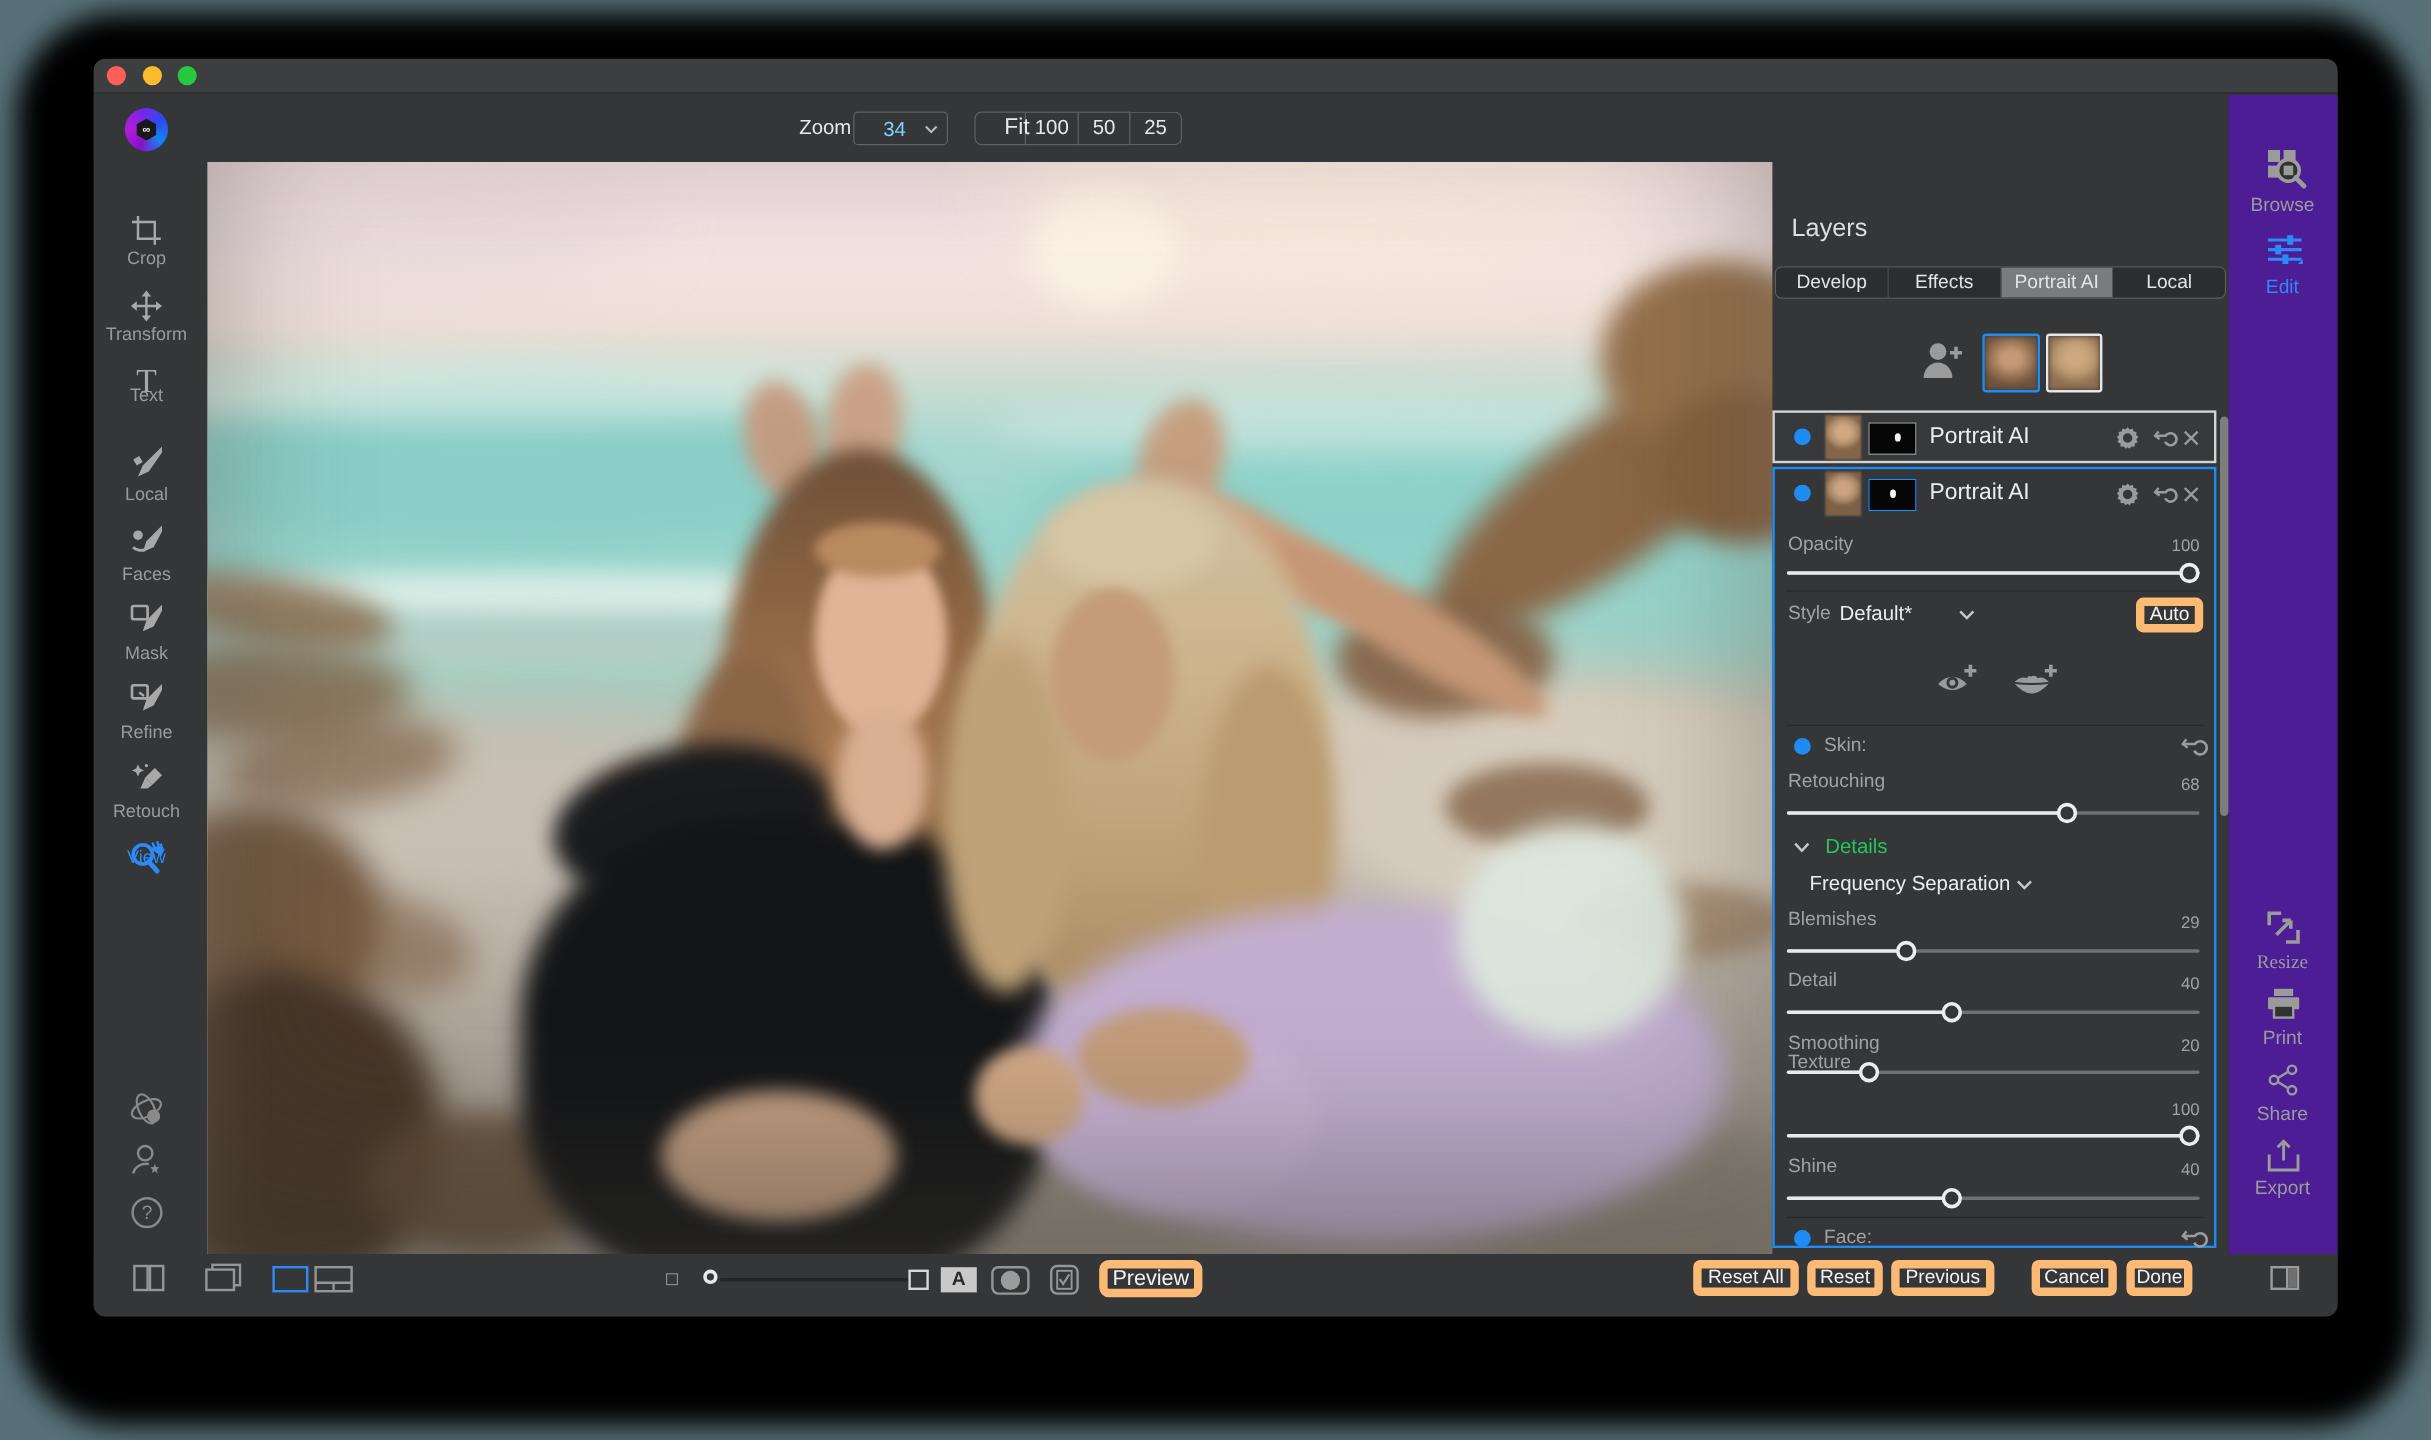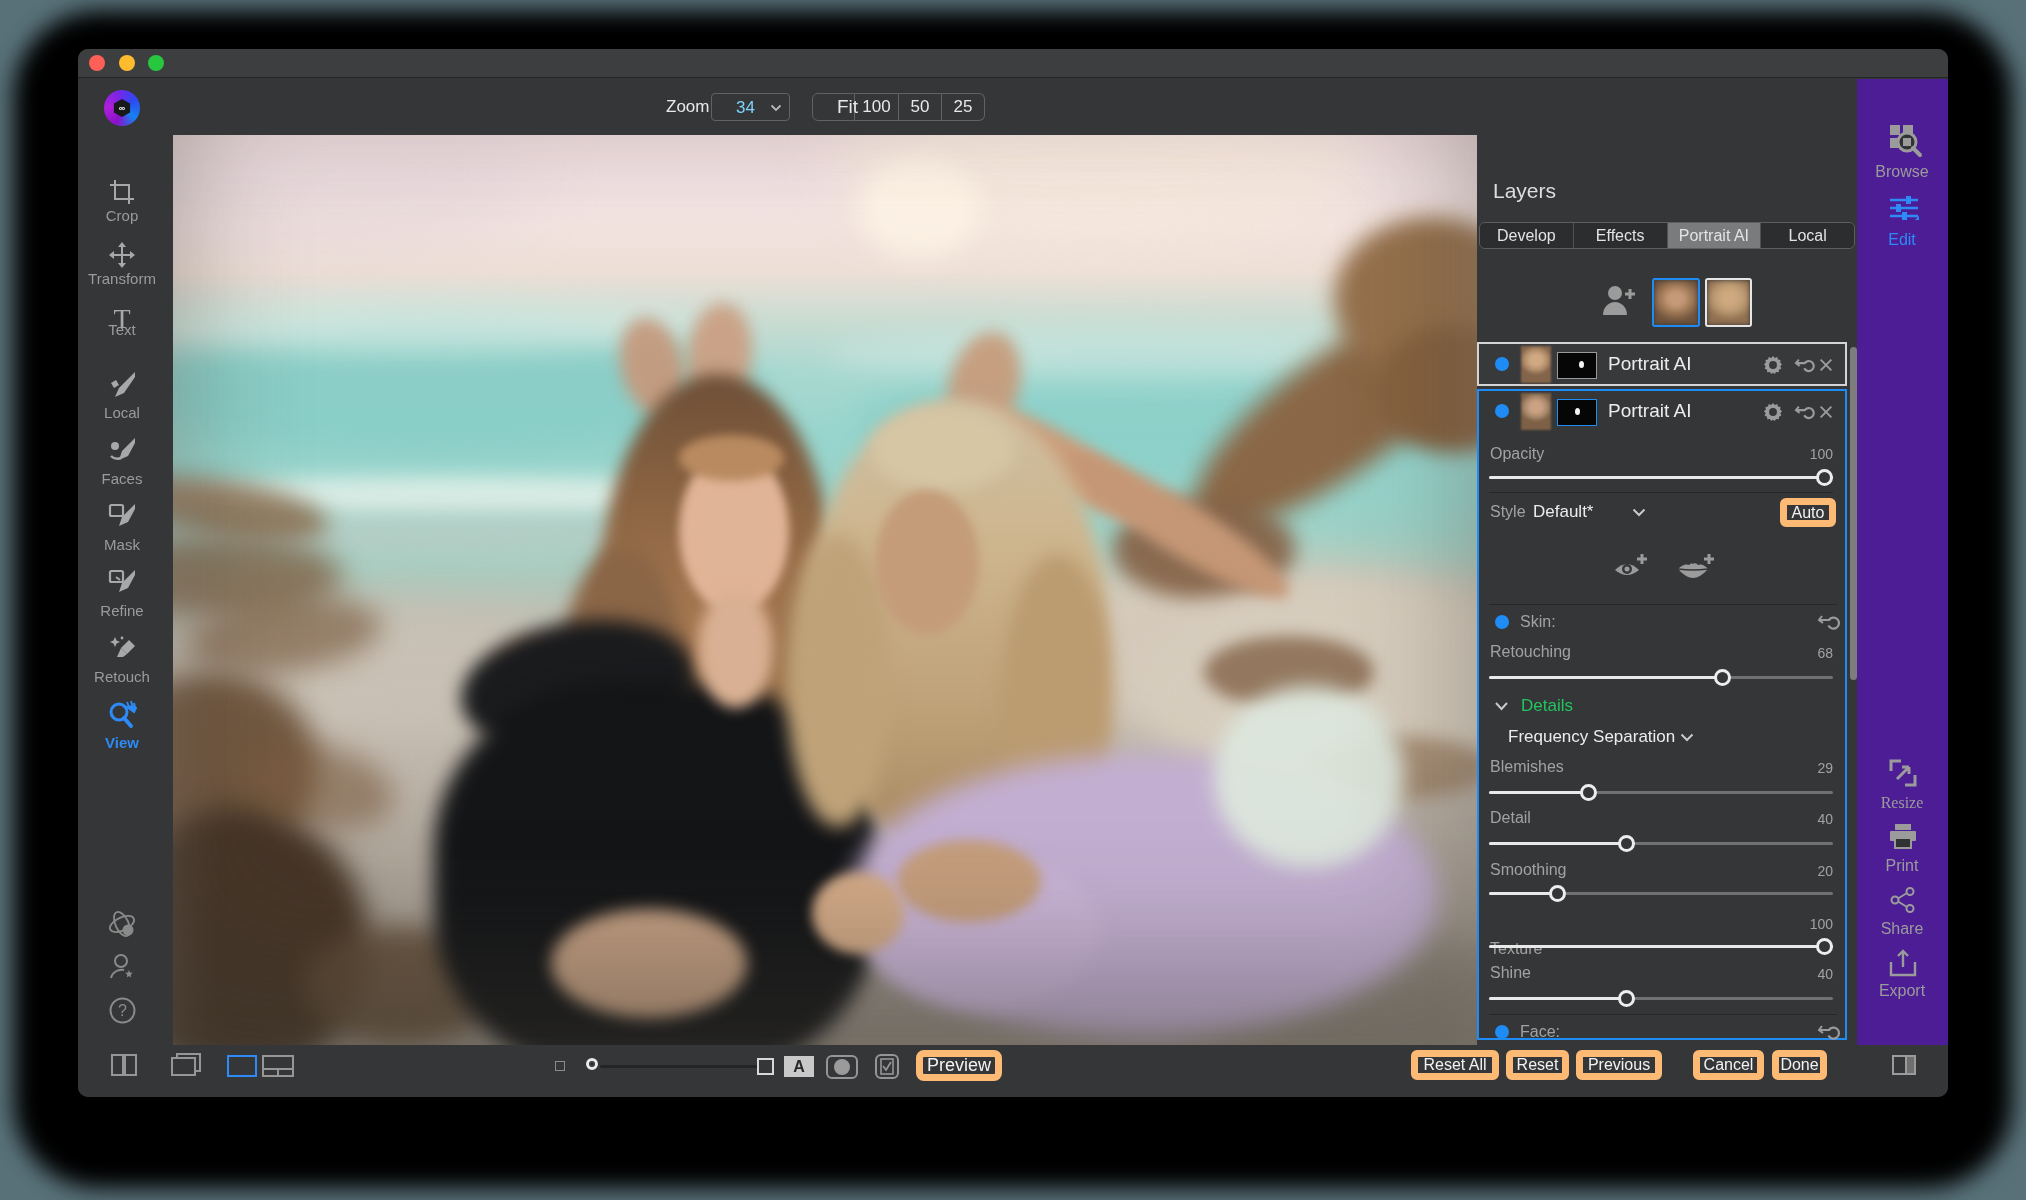--- a/index.html
+++ b/index.html
@@ -101,21 +101,21 @@
       <path d="M12 14 L18 20 L14 23 L8 23 Z" fill="#a8a8a8"></path>
       <path d="M6 3 l1.6 3.4 L11 8 l-3.4 1.6 L6 13 l-1.6-3.4 L1 8 l3.4-1.6 Z" fill="#a8a8a8"></path>
       <circle cx="13" cy="4" r="1.4" fill="#a8a8a8"></circle>
     </svg>
     <div class="icon-lbl" style="left:44px; top:589px;">Retouch</div>
     <svg class="abs" style="left:30px; top:620px;" width="30" height="30" viewBox="0 0 30 30">
       <circle cx="11" cy="13" r="8" fill="none" stroke="#2e8af6" stroke-width="3"></circle>
       <path d="M16 19 L23 27" stroke="#2e8af6" stroke-width="4" stroke-linecap="round"></path>
       <path d="M19 3 l2 5 M23 2 l1.5 5 M26 4 l1 4 M19 8 q6 -2 9 1 l-2 4 Z" stroke="#2e8af6" stroke-width="2" fill="#2e8af6"></path>
     </svg>
-    <div class="icon-lbl" style="left:44px; top:655px; color:#2e8af6;font-weight:bold;">View</div>
+    <div class="icon-lbl" style="left:44px; top:627px; color:#2e8af6;">View</div>
     <svg class="abs" style="left:30px; top:831px;" width="28" height="28" viewBox="0 0 28 28">
       <ellipse cx="14" cy="14" rx="13" ry="6.5" fill="none" stroke="#8a8a8a" stroke-width="1.8" transform="rotate(-25 14 14)"></ellipse>
       <ellipse cx="14" cy="14" rx="6.5" ry="13" fill="none" stroke="#8a8a8a" stroke-width="1.8" transform="rotate(-25 14 14)"></ellipse>
       <circle cx="20" cy="20" r="5.5" fill="#8a8a8a"></circle>
     </svg>
     <svg class="abs" style="left:31px; top:874px;" width="27" height="27" viewBox="0 0 27 27">
       <circle cx="12" cy="8" r="6" fill="none" stroke="#8a8a8a" stroke-width="2"></circle>
       <path d="M2 25 a11 10 0 0 1 13 -8" fill="none" stroke="#8a8a8a" stroke-width="2"></path>
       <path d="M20 17 l1 2.5 l2.7 .3 l-2 1.9 l.6 2.7 l-2.3 -1.4 l-2.3 1.4 l.6 -2.7 l-2 -1.9 l2.7 -.3 Z" fill="#8a8a8a"></path>
     </svg>
@@ -399,21 +399,21 @@
     <div class="lbl" style="left:13px; top:674px;">Detail</div>
     <div class="val" style="left:306px; top:676px; width:50px;">40</div>
     <div class="track" style="left:12px; top:707px; width:344px;"></div>
     <div class="fill" style="left:12px; top:707px; width:138px;"></div>
     <div class="knob" style="left:141px; top:700px;"></div>
     <div class="lbl" style="left:13px; top:726px;">Smoothing</div>
     <div class="val" style="left:306px; top:728px; width:50px;">20</div>
     <div class="track" style="left:12px; top:757px; width:344px;"></div>
     <div class="fill" style="left:12px; top:757px; width:69px;"></div>
     <div class="knob" style="left:72px; top:750px;"></div>
-    <div class="lbl" style="left:13px; top:805px;">Texture</div>
+    <div class="lbl" style="left:13px; top:742px;">Texture</div>
     <div class="val" style="left:306px; top:781px; width:50px;">100</div>
     <div class="track" style="left:12px; top:810px; width:344px;"></div>
     <div class="fill" style="left:12px; top:810px; width:344px;"></div>
     <div class="knob" style="left:339px; top:803px;"></div>
     <div class="lbl" style="left:13px; top:829px;">Shine</div>
     <div class="val" style="left:306px; top:831px; width:50px;">40</div>
     <div class="track" style="left:12px; top:862px; width:344px;"></div>
     <div class="fill" style="left:12px; top:862px; width:138px;"></div>
     <div class="knob" style="left:141px; top:855px;"></div>
     <div class="divl" style="left:12px; top:879px; width:348px;"></div>

